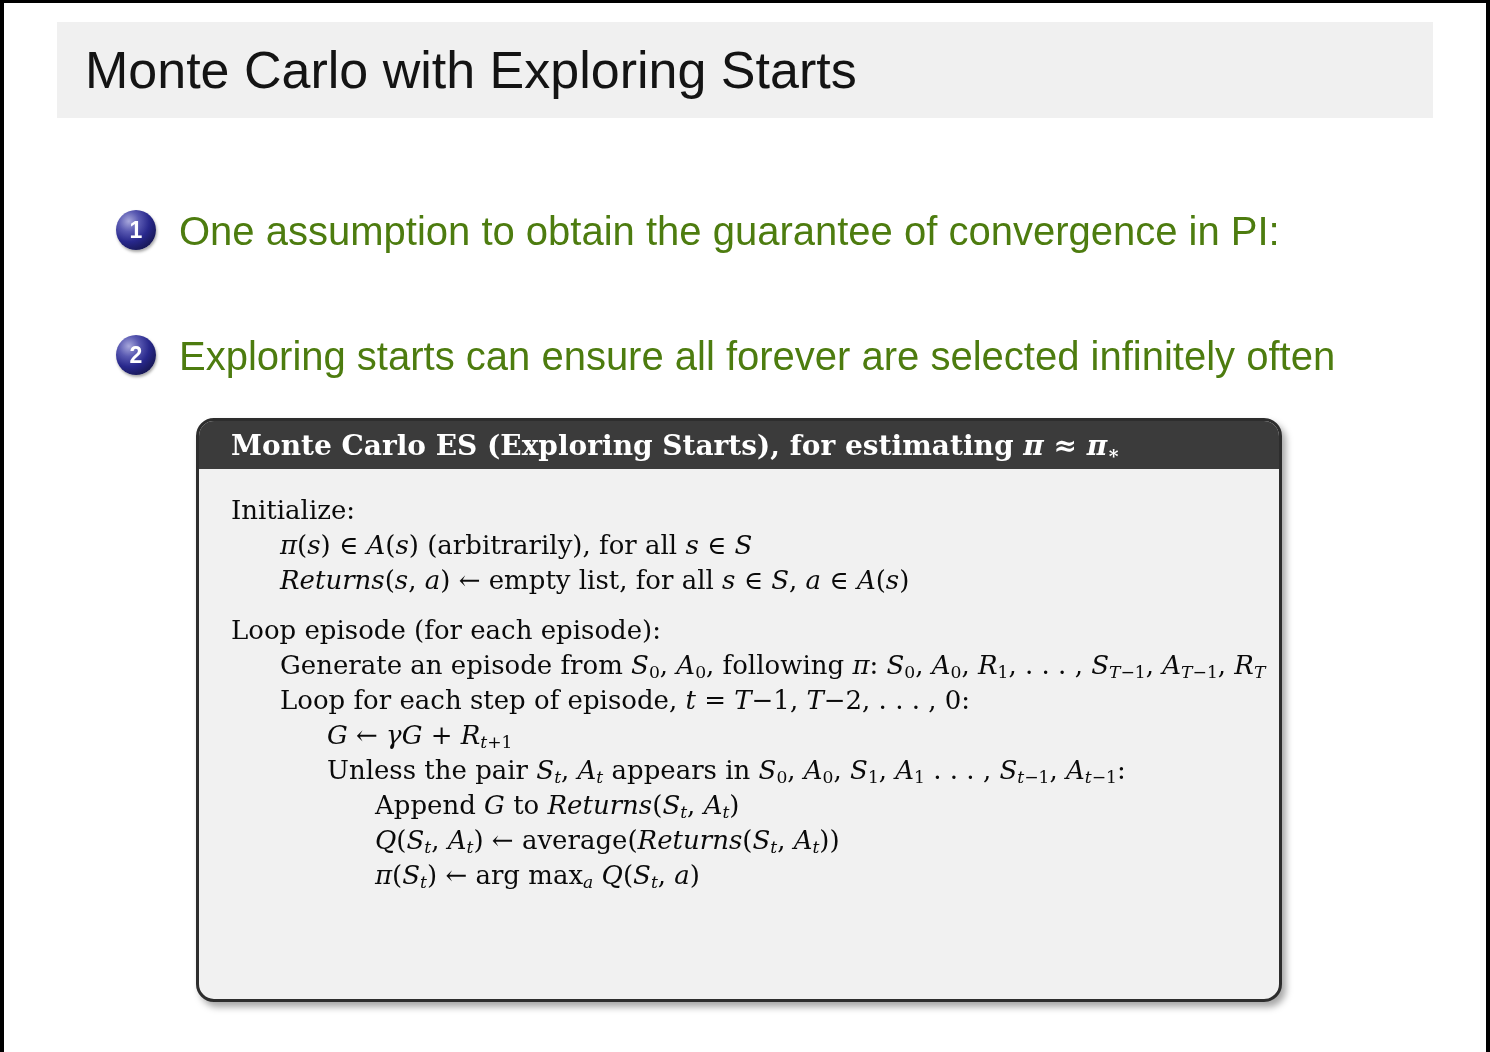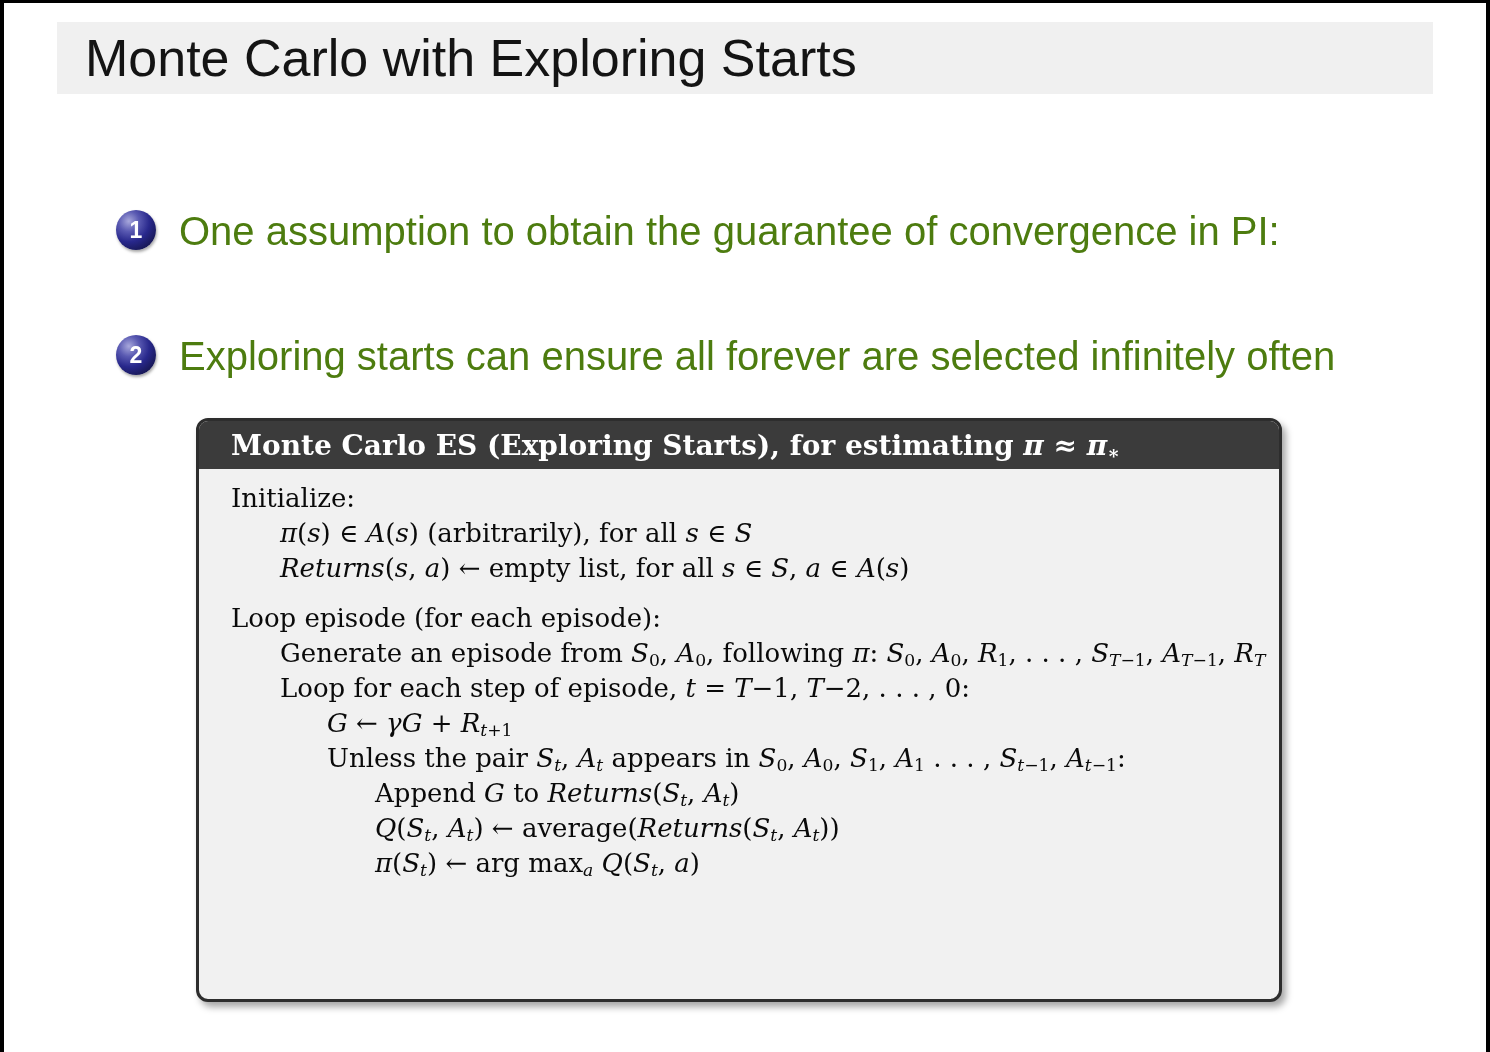--- a/index.html
+++ b/index.html
@@ -15,21 +15,21 @@
     border-left: 4px solid #000;
     border-top: 3px solid #000;
     border-right: 4px solid #000;
     pointer-events: none;
     z-index: 10;
   }
   
   .title-band {
     position: absolute;
     left: 57px; top: 22px;
-    width: 1376px; height: 72px;
+    width: 1376px; height: 96px;
     background: #f0f0f0;
     display: flex; align-items: center;
     box-sizing: border-box;
     padding-left: 28px;
   }
   .title-band .title-text {
     font-size: 52px;
     color: #141414;
     letter-spacing: 0px;
     white-space: nowrap;
@@ -63,38 +63,38 @@
     color: #4d7c0f;
   }
   .bullet-text div { white-space: nowrap; }
   
   .algo {
     position: absolute;
     left: 196px; top: 418px;
     width: 1086px; height: 584px;
     box-sizing: border-box;
     border: 3px solid #2d2d2d;
-    border-radius: 12px;
+    border-radius: 18px;
     background: #f1f1f1;
     box-shadow: 4px 5px 7px rgba(0,0,0,0.35);
     overflow: hidden;
     font-family: "DejaVu Serif", "DejaVu Sans", serif;
   }
   .algo-header {
     background: #3b3b3b;
     color: #ffffff;
     height: 48px;
     display: flex; align-items: center;
     padding-left: 32px;
     font-weight: bold;
     font-size: 28px;
     white-space: nowrap;
   }
   .algo-body {
-    padding: 12px 14px 0 32px;
+    padding: 24px 14px 0 32px;
     font-size: 26px;
     line-height: 35px;
     color: #0a0a0a;
   }
   .ln { white-space: nowrap; }
   .ln.ind1 { padding-left: 49px; }
   .ln.ind2 { padding-left: 96px; }
   .ln.ind3 { padding-left: 144px; }
   .ln.gap  { margin-top: 15px; }
   .algo i { font-style: italic; }

